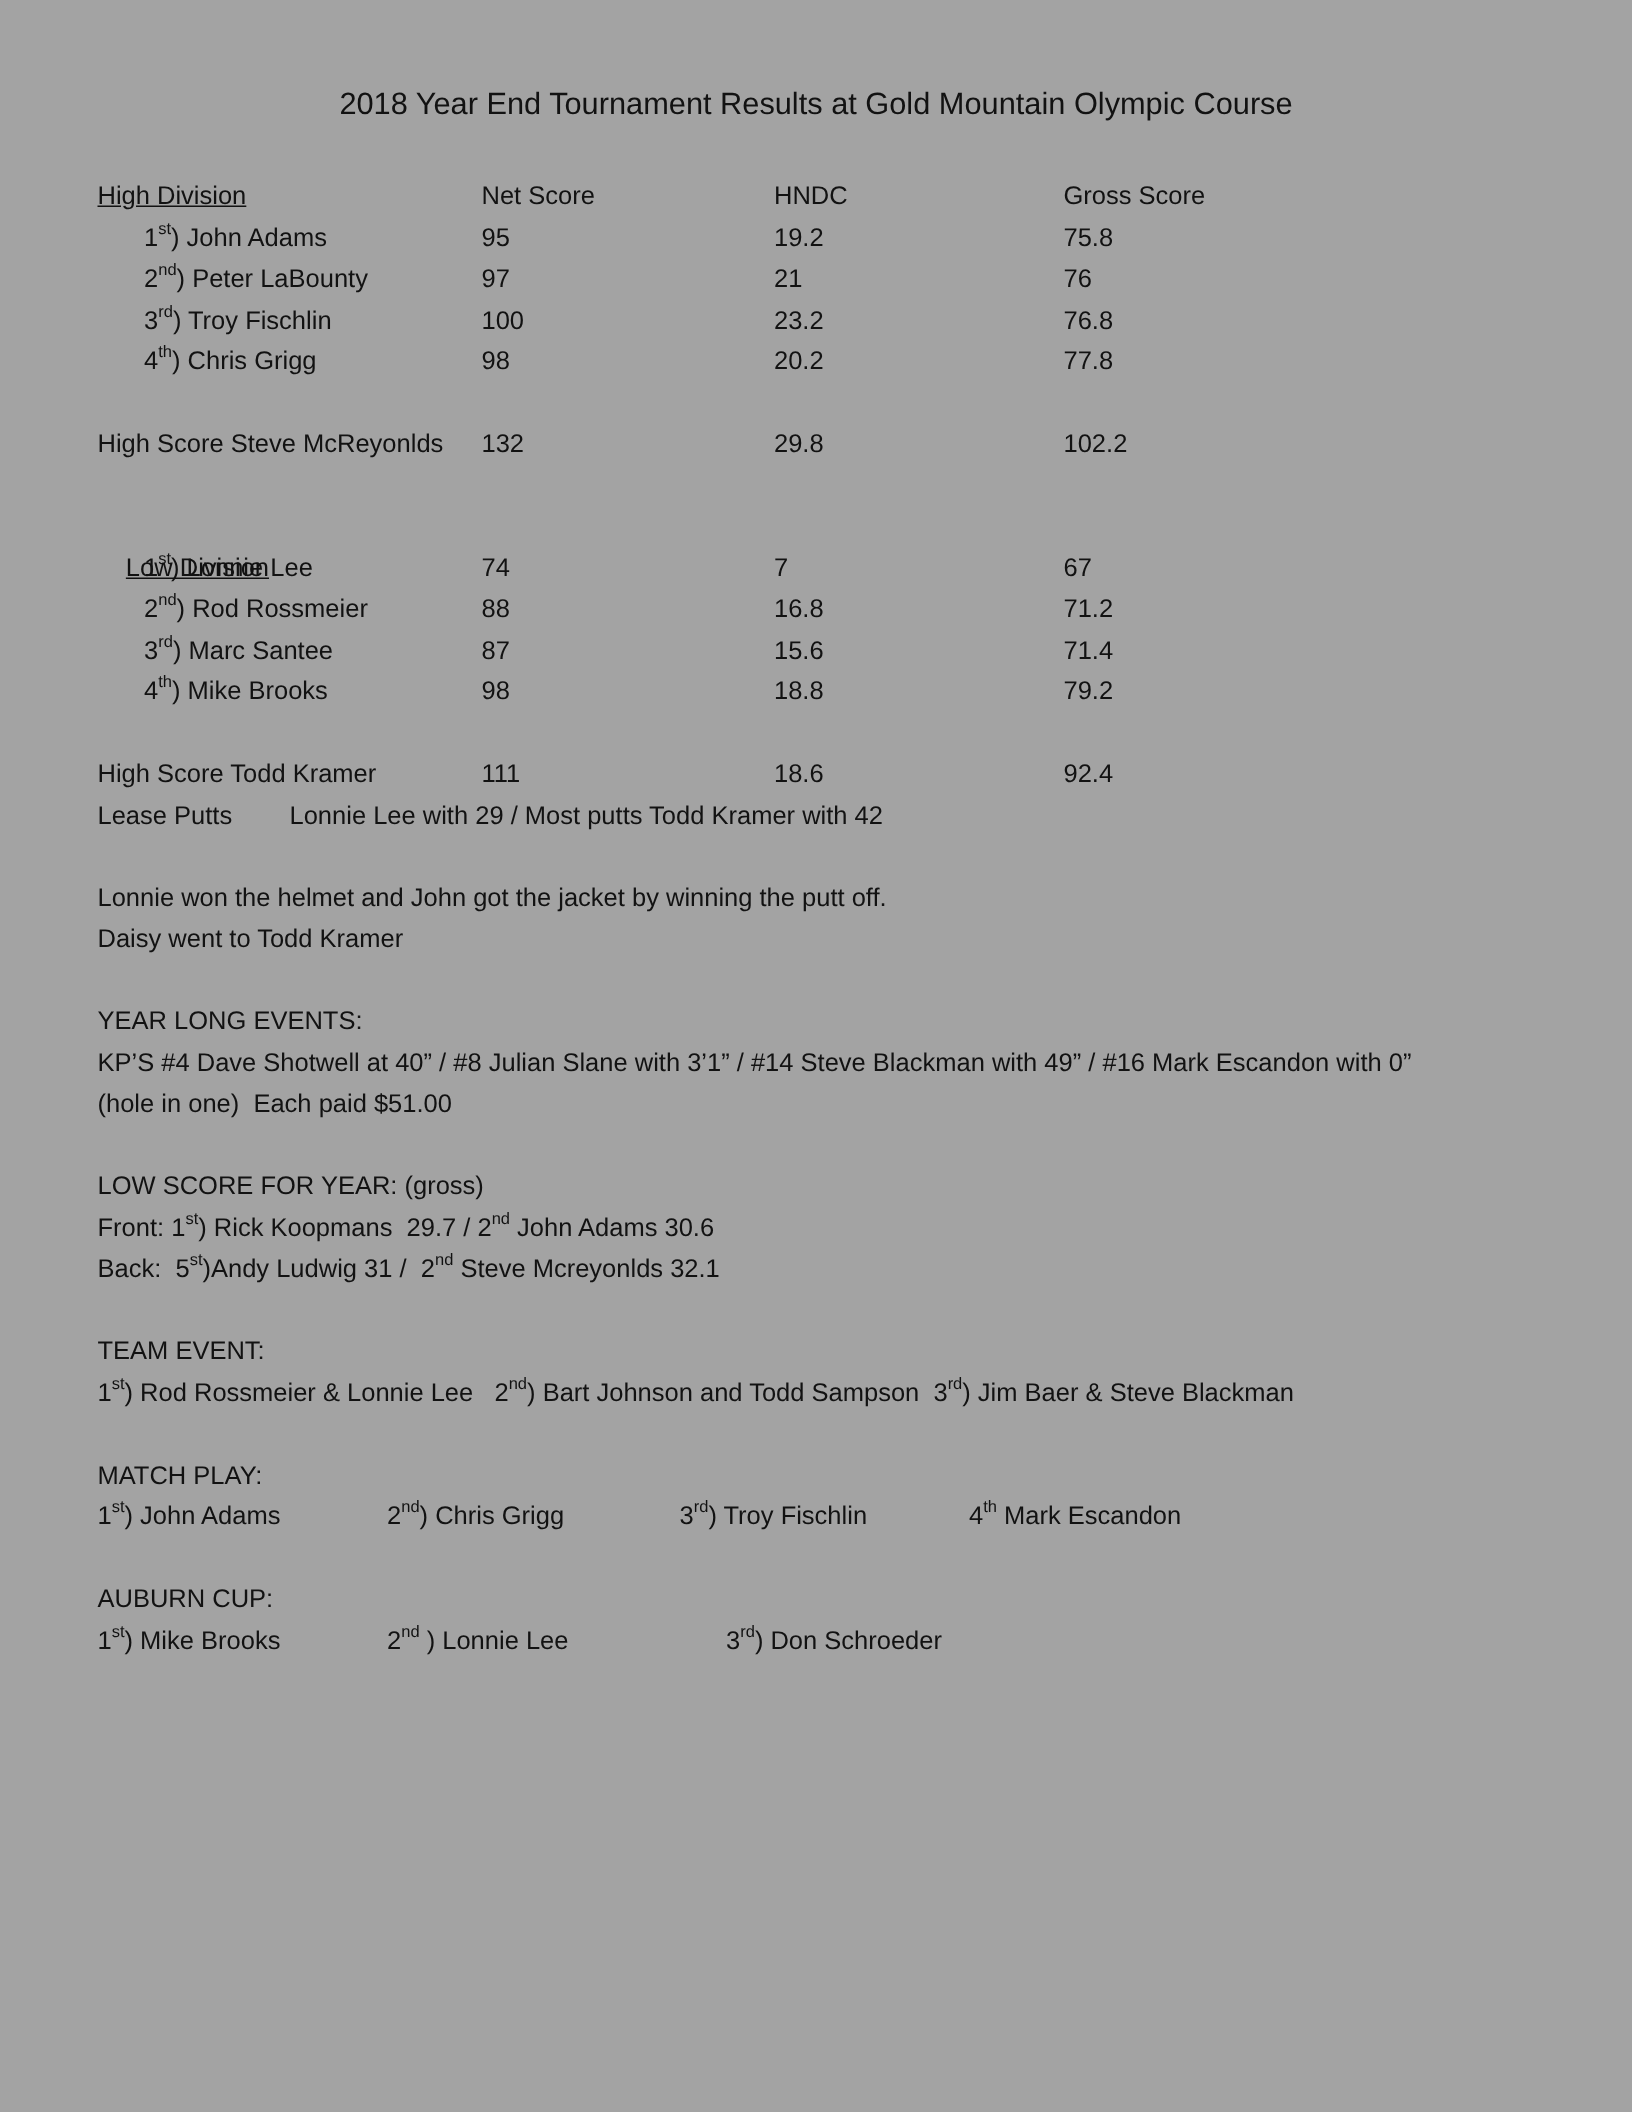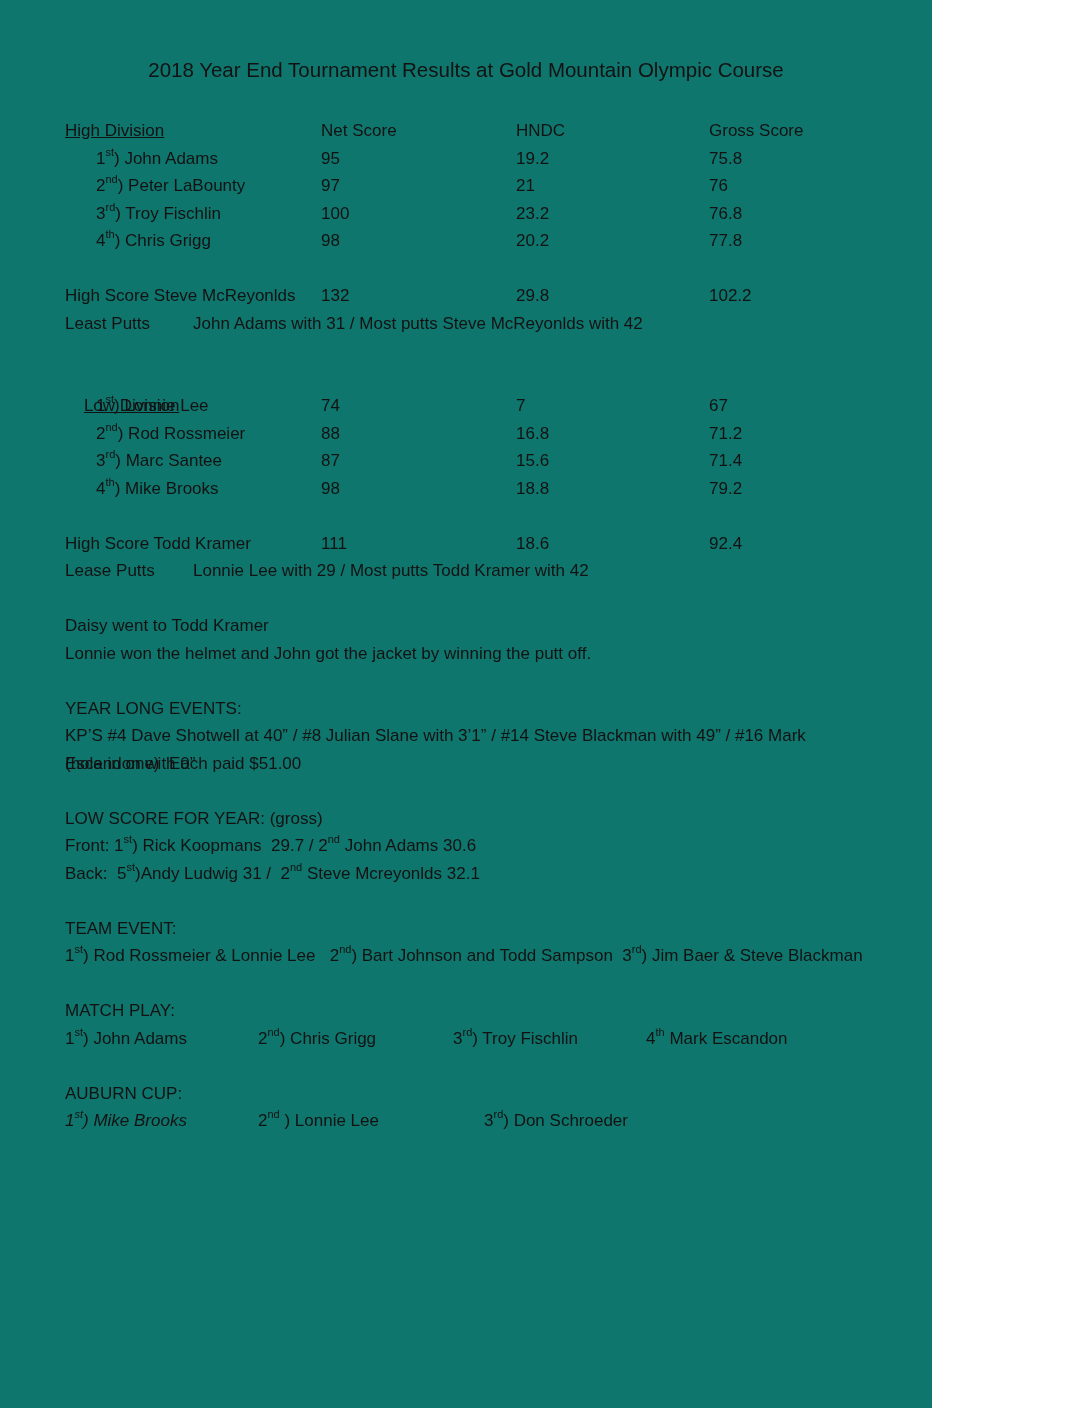--- a/index.html
+++ b/index.html
@@ -1,21 +1,21 @@
 <!DOCTYPE html>
 <html><head>
 <meta charset="utf-8">
 <style>
   html, body { margin: 0; padding: 0; background: #ffffff; }
   .page {
-    width: 932px;
+    width: 1088px;
     height: 1408px;
     box-sizing: border-box;
     padding: 55px 65px 4px 65px;
-    background: #0f766e;
+    background: #a3a3a3;
     color: #121212;
     font-family: "Liberation Sans", "DejaVu Sans", sans-serif;
     font-size: 17px;
     overflow: hidden;
   }
   .title {
     font-size: 20.5px;
     line-height: 30px;
     height: 30px;
     text-align: center;
@@ -33,21 +33,21 @@
   .c-name  { width: 256px; flex: 0 0 256px; }
   .c-net   { width: 195px; flex: 0 0 195px; }
   .c-hndc  { width: 193px; flex: 0 0 193px; }
   .c-gross { flex: 1; }
   .indent { padding-left: 31px; box-sizing: border-box; }
   .u { text-decoration: underline; }
   .p-label { width: 128px; flex: 0 0 128px; }
   .m1 { width: 193px; flex: 0 0 193px; }
   .m2 { width: 195px; flex: 0 0 195px; }
   .m3 { width: 193px; flex: 0 0 193px; }
-  .a1 { width: 193px; flex: 0 0 193px; font-style: italic; }
+  .a1 { width: 193px; flex: 0 0 193px; }
   .a2 { width: 194px; flex: 0 0 194px; }
   .a3 { width: 174px; flex: 0 0 174px; margin-left: 32px; }
   sup {
     font-size: 11px;
     line-height: 0;
     position: relative;
     top: -1px;
     vertical-align: super;
   }
 </style>
@@ -91,24 +91,20 @@
   </div>
 
   <div class="line blank"></div>
 
   <div class="line cols">
     <span class="c-name">High Score Steve McReyonlds</span>
     <span class="c-net">132</span>
     <span class="c-hndc">29.8</span>
     <span class="c-gross">102.2</span>
   </div>
-  <div class="line cols">
-    <span class="p-label">Least Putts</span>
-    <span>John Adams with 31 / Most putts Steve McReyonlds with 42</span>
-  </div>
 
   <div class="line blank"></div>
 
   <div class="line">
     <span class="u">Low Division</span>
   </div>
   <div class="line cols">
     <span class="c-name indent"><span>1</span><sup>st</sup><span>) Lonnie Lee</span></span>
     <span class="c-net">74</span>
     <span class="c-hndc">7</span>
@@ -141,22 +137,22 @@
     <span class="c-hndc">18.6</span>
     <span class="c-gross">92.4</span>
   </div>
   <div class="line cols">
     <span class="p-label">Lease Putts</span>
     <span>Lonnie Lee with 29 / Most putts Todd Kramer with 42</span>
   </div>
 
   <div class="line blank"></div>
 
+  <div class="line">Lonnie won the helmet and John got the jacket by winning the putt off.</div>
   <div class="line">Daisy went to Todd Kramer</div>
-  <div class="line">Lonnie won the helmet and John got the jacket by winning the putt off.</div>
 
   <div class="line blank"></div>
 
   <div class="line">YEAR LONG EVENTS:</div>
   <div class="line">KP’S #4 Dave Shotwell at 40” / #8 Julian Slane with 3’1” / #14 Steve Blackman with 49” / #16 Mark Escandon with 0”</div>
   <div class="line">(hole in one)  Each paid $51.00</div>
 
   <div class="line blank"></div>
 
   <div class="line">LOW SCORE FOR YEAR: (gross)</div>

